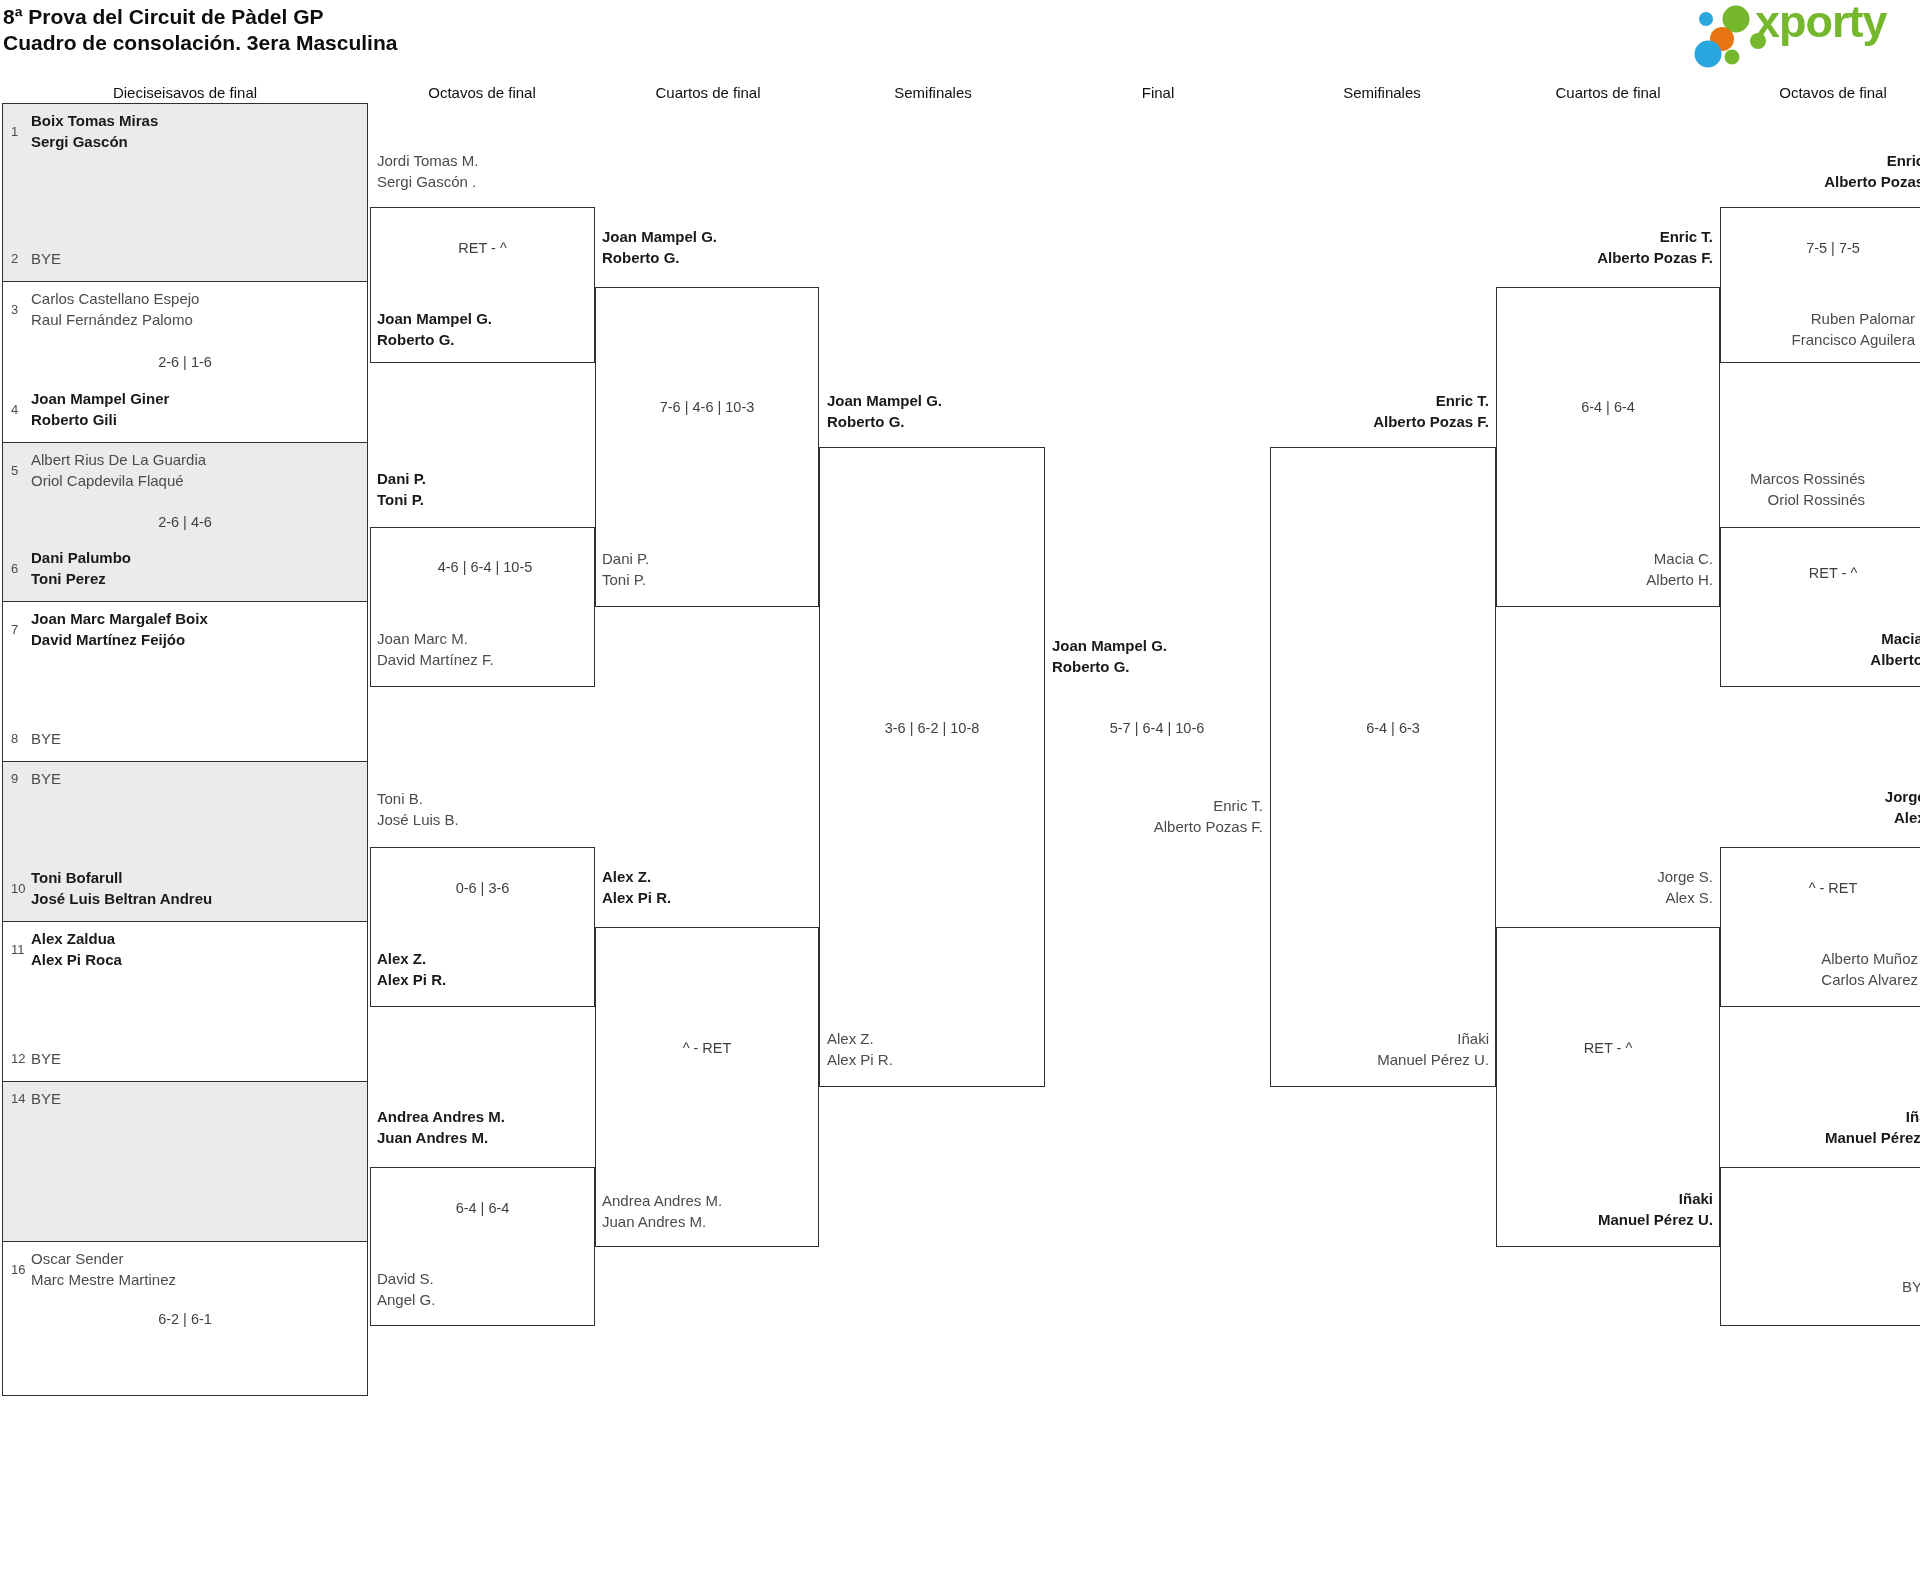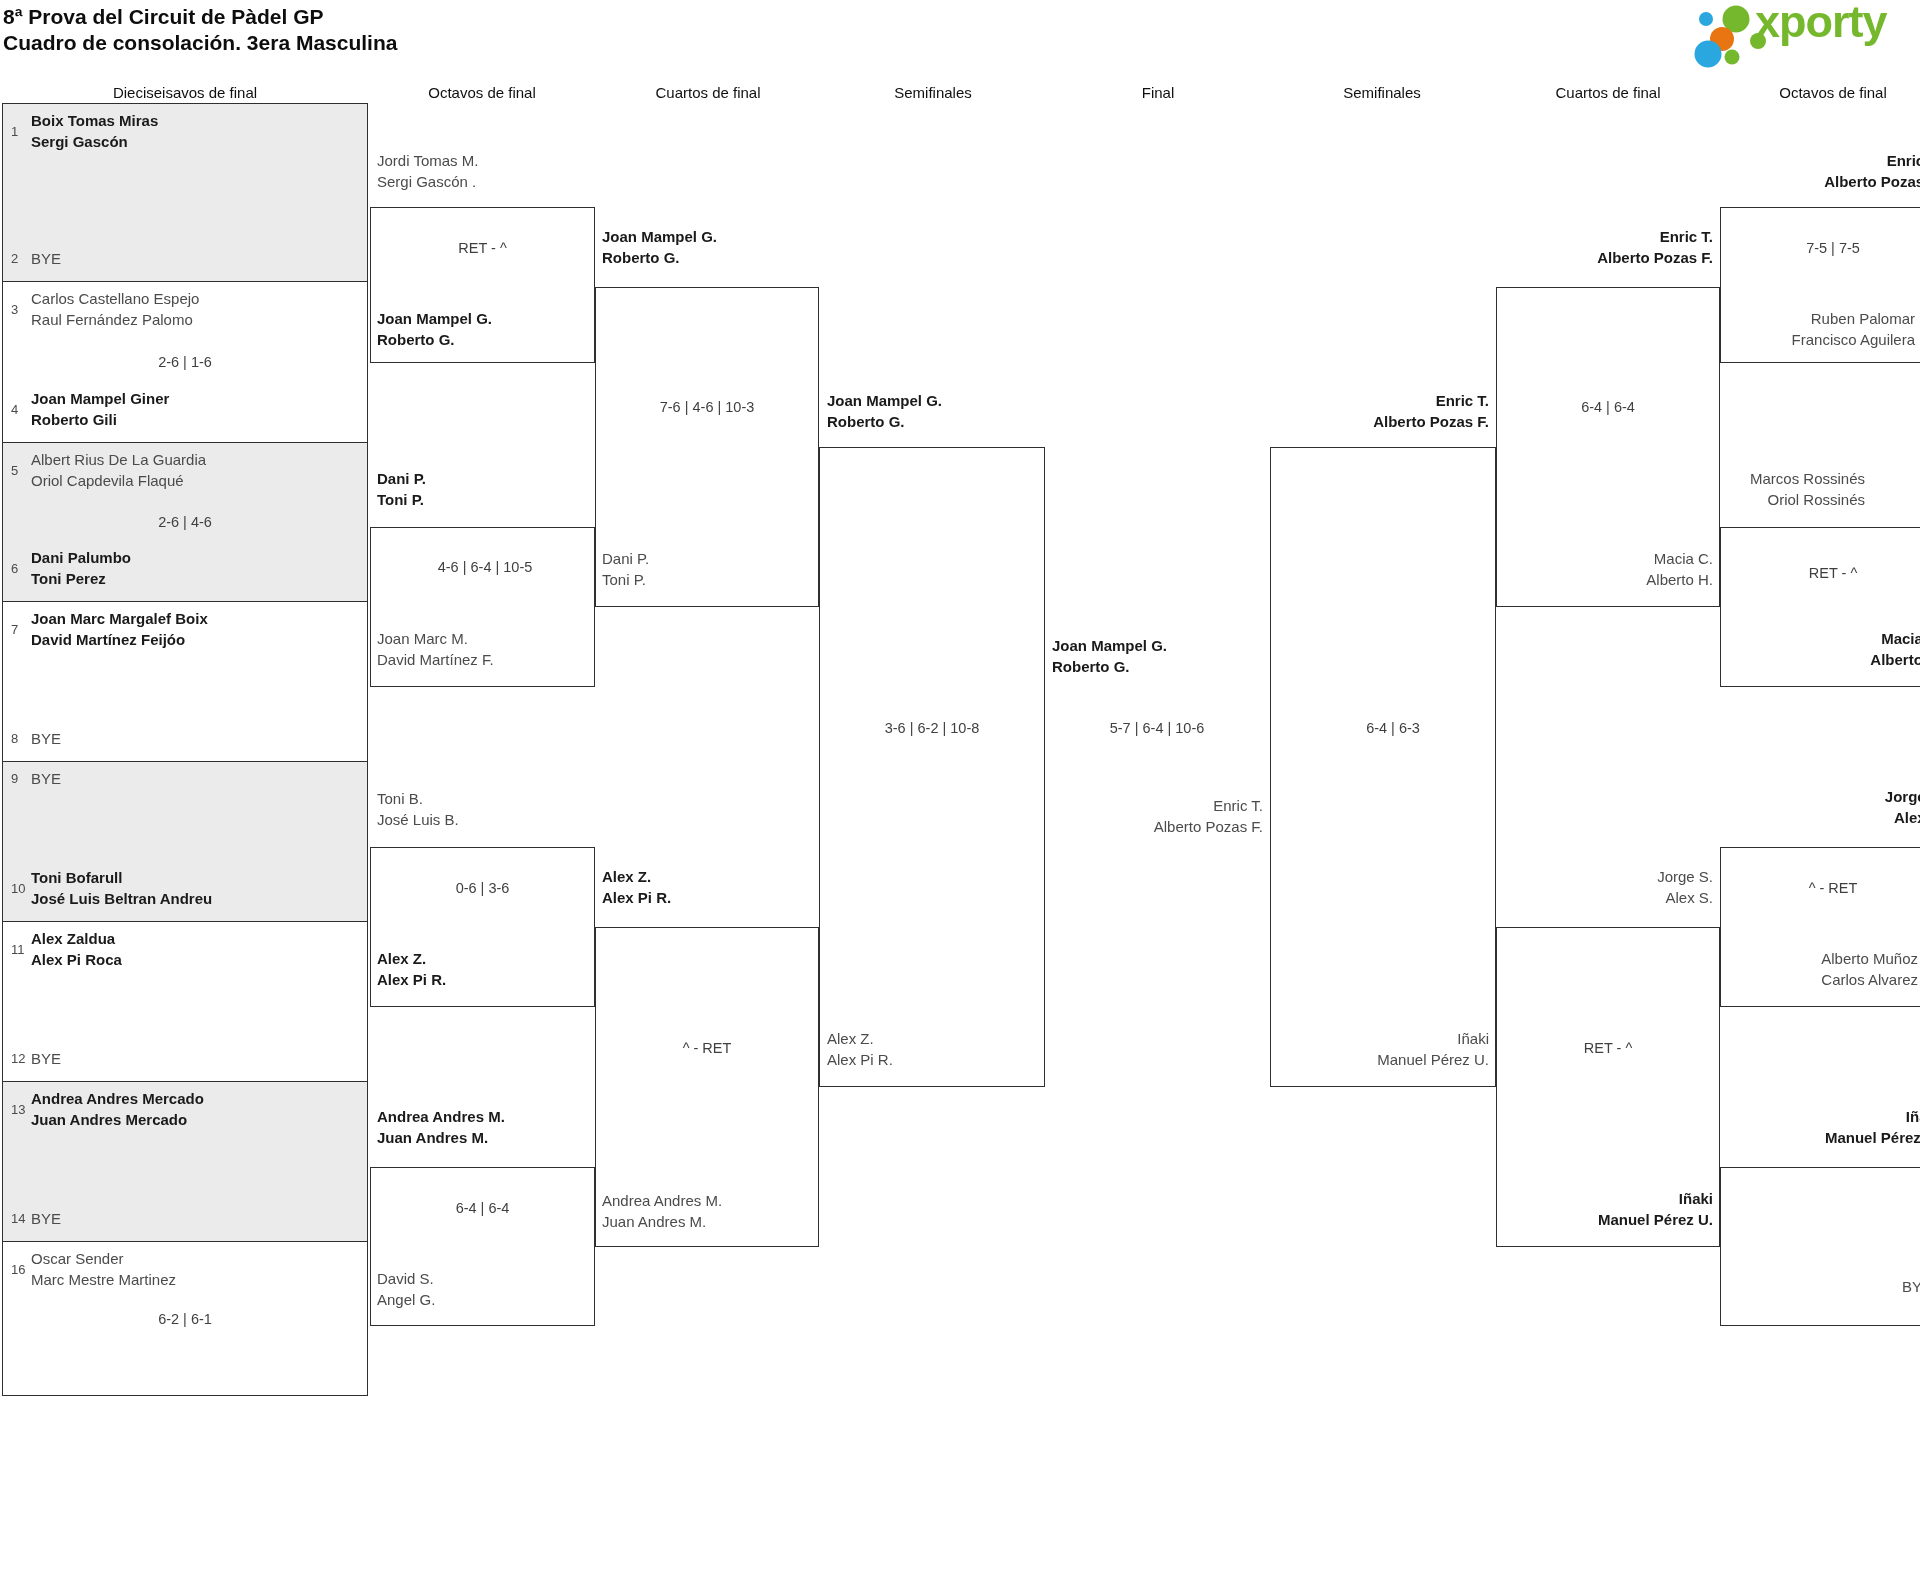--- a/index.html
+++ b/index.html
@@ -153,27 +153,20 @@
       </div>
 
     <div class="part">
         <span class="num">12</span>
         <span class="names">
           <div>BYE</div>
         </span>
       </div>
   </div>
   <div class="r1 gray" style="top:1081px;height:161px">
-    <div class="part w">
-        <span class="num">13</span>
-        <span class="names">
-          <div>Andrea Andres Mercado</div>
-          <div>Juan Andres Mercado</div>
-        </span>
-      </div>
 
     <div class="part">
         <span class="num">14</span>
         <span class="names">
           <div>BYE</div>
         </span>
       </div>
   </div>
   <div class="r1" style="top:1241px;height:155px">
     <div class="rsc">6-2 | 6-1</div>

